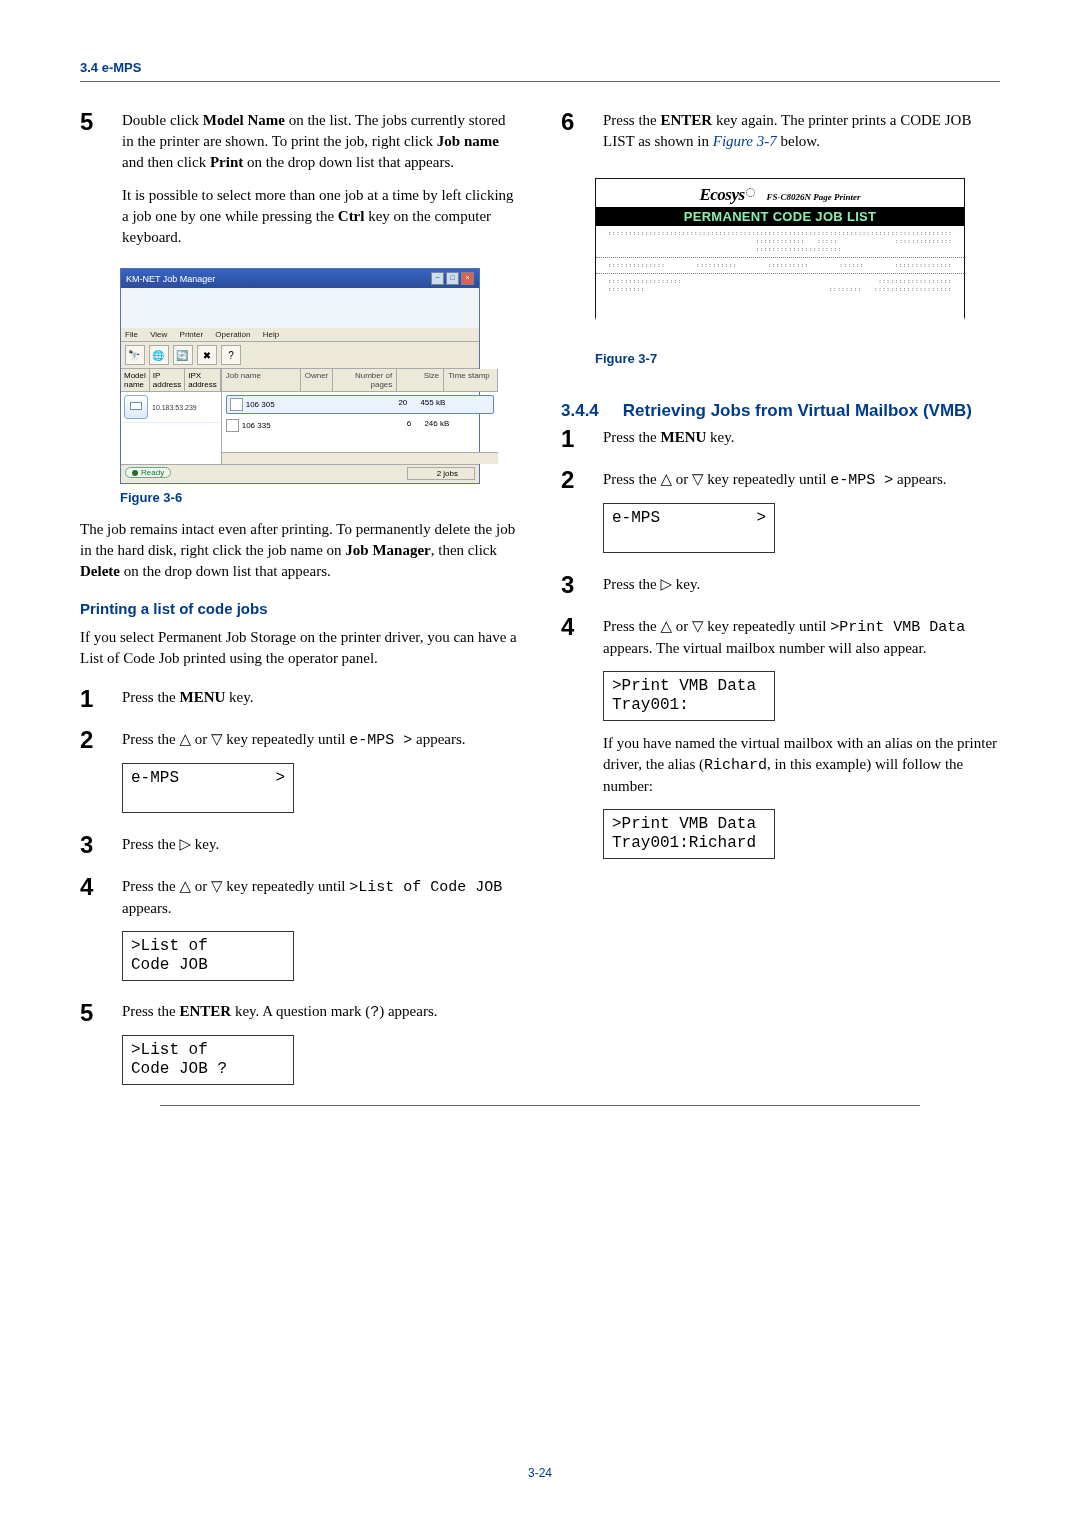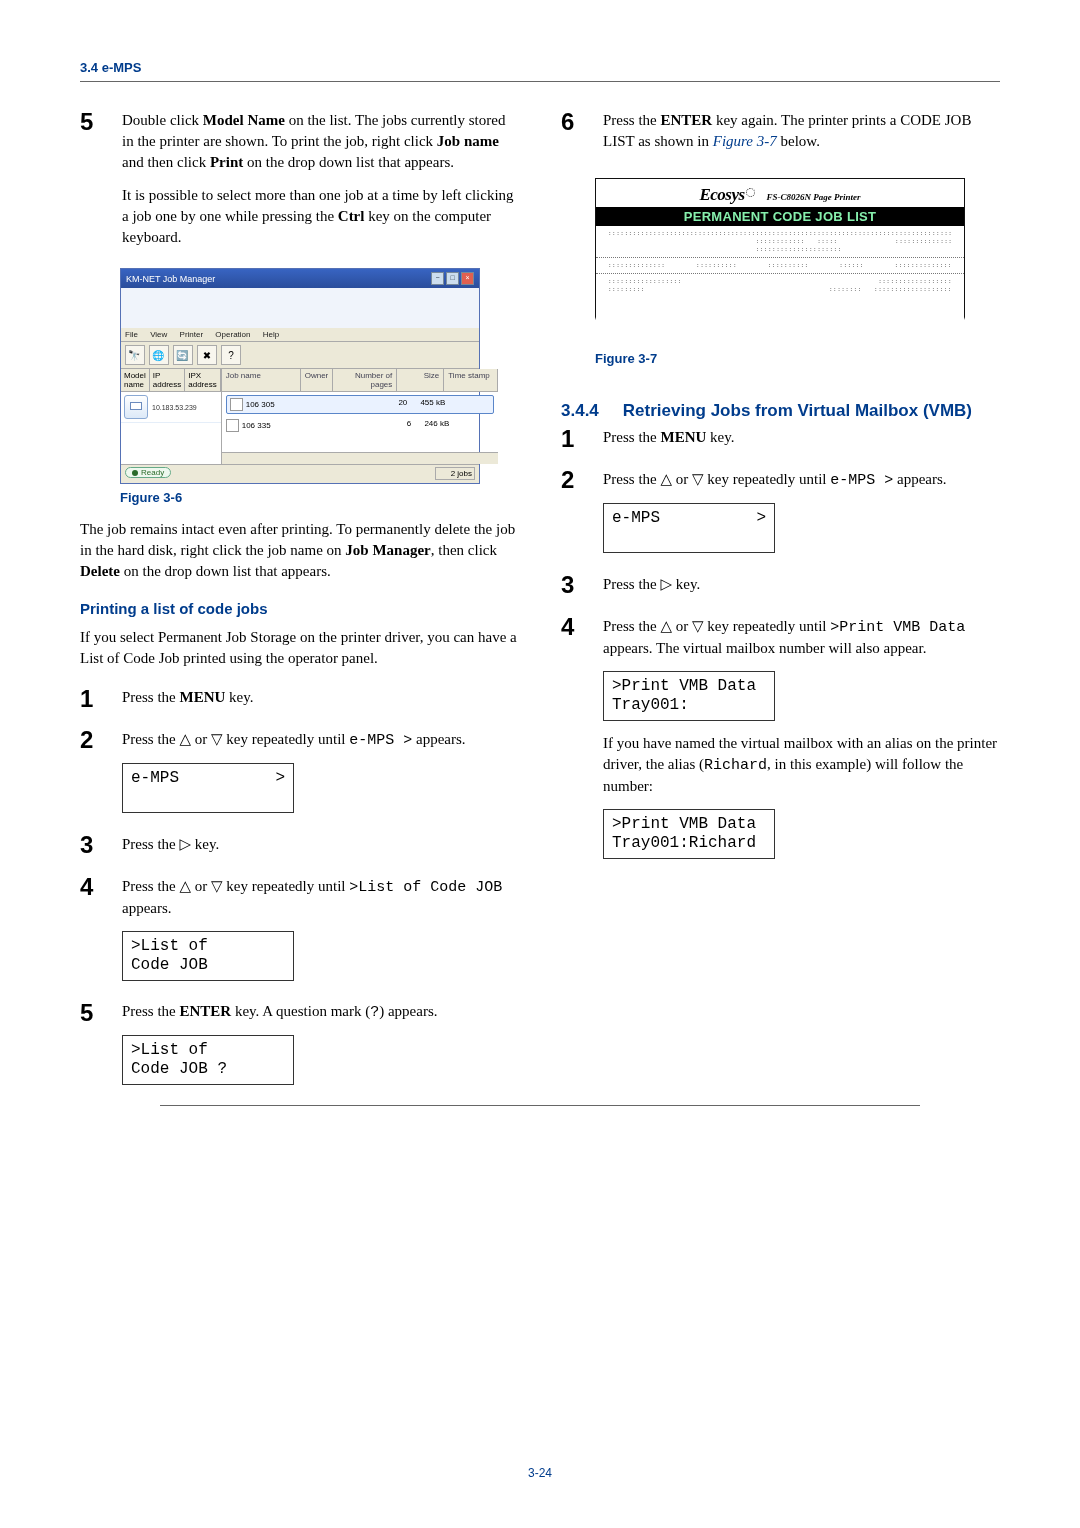--- a/index.html
+++ b/index.html
@@ -143,21 +143,21 @@
   .right-scroll{height:11px;background:#ece9d8;border-top:1px solid #aaa;}
   .status{
     background:#ece9d8;border-top:1px solid #aaa;display:flex;justify-content:space-between;
     align-items:flex-start;font-size:8px;padding:2px 4px;height:14px;
   }
   .ready-pill{
     border:1px solid #6a8; border-radius:8px; padding:0 6px; background:#eef8ee; color:#2a6b2a;
     display:flex; align-items:center; gap:3px;
   }
   .green-dot{width:6px;height:6px;background:#2a6b2a;border-radius:50%;}
-  .pg-box{border:1px solid #aaa;width:34px;height:11px;display:flex;align-items:center;justify-content:flex-end;padding:0 2px;}
+  .pg-box{border:1px solid #aaa;width:34px;height:11px;display:flex;align-items:center;justify-content:flex-end;padding:0 16px;}
 
   .fig-caption{
     color:#003c8c; font-family:Arial,Helvetica,sans-serif; font-size:13px; font-weight:bold;
     margin-left:40px; margin-bottom:14px;
   }
   .fig-caption.right{ margin-left:34px; }
 
   .body-para{
     font-size:15px; line-height:1.4; margin:0 0 18px 0;
   }

